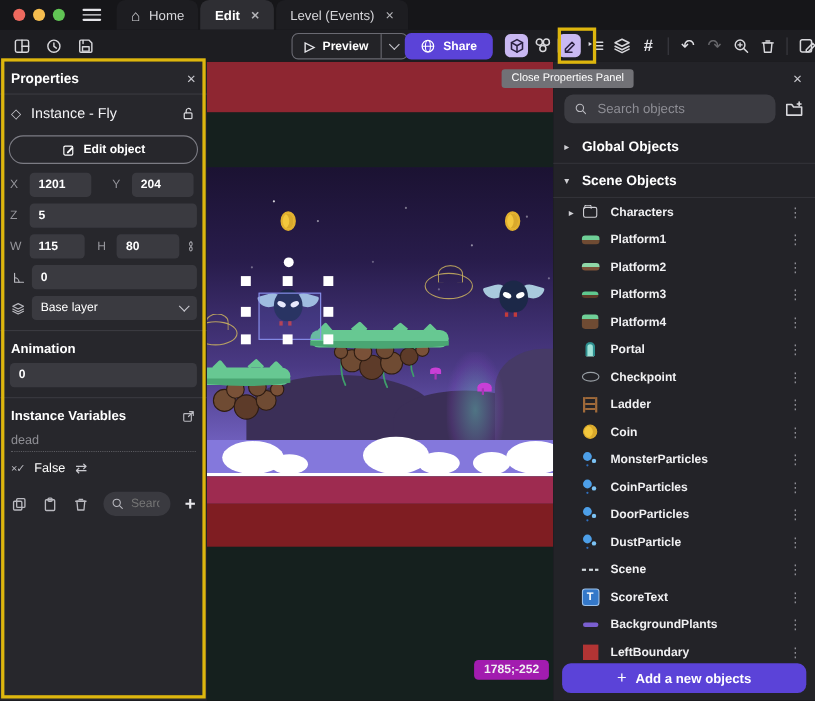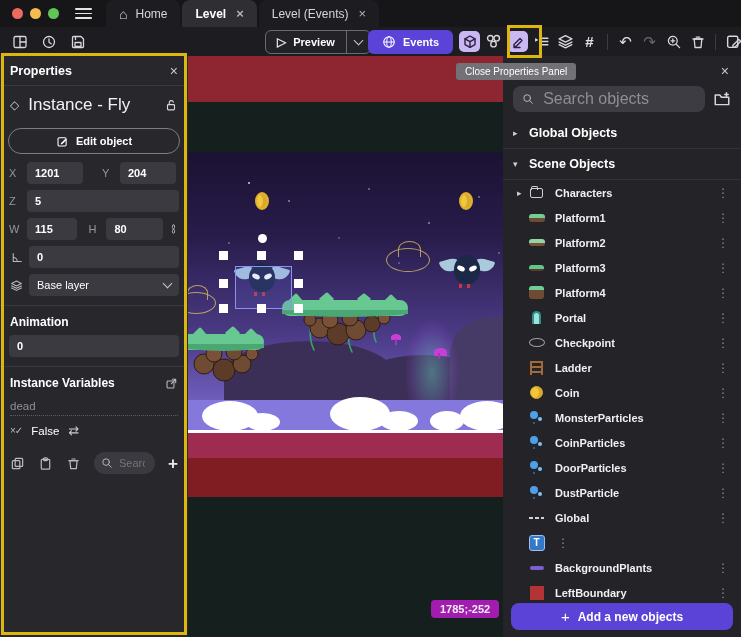--- a/index.html
+++ b/index.html
@@ -41,21 +41,21 @@
   .uglyph{font-size:15px;color:#e2e2e6;line-height:1;}
   
   .props{position:absolute;left:0;top:56px;width:188px;height:581px;background:#27272c;
          box-sizing:border-box;z-index:10;color:#eee;}
   .props-head{display:flex;align-items:center;justify-content:space-between;padding:8px 10px 7px 10px;
               border-bottom:1px solid #3a3a40;}
   .props-head .t{font-size:12.5px;font-weight:bold;color:#fff;}
   .xbtn{color:#c6c6cc;font-size:14px;line-height:1;cursor:pointer;}
   .inst-row{display:flex;align-items:center;gap:9px;padding:9px 10px;}
   .inst-row .dia{color:#c9c9cf;font-size:12px;}
-  .inst-row .nm{flex:1;font-size:17px;color:#f2f2f5;}
+  .inst-row .nm{flex:1;font-size:13px;color:#f2f2f5;}
   .edit-btn{margin:4px 8px 8px 8px;height:24px;border:1px solid #7c7c84;border-radius:13px;display:flex;
             align-items:center;justify-content:center;gap:7px;font-size:11px;font-weight:bold;color:#fff;cursor:pointer;}
   .frow{display:flex;align-items:center;gap:5px;margin:6px 9px;}
   .flab{width:13px;color:#96969c;font-size:11px;flex:none;}
   .ficon{width:15px;flex:none;display:flex;align-items:center;justify-content:center;}
   input.pf{background:#3a3a40;border:none;border-radius:4px;color:#fff;font-size:11px;font-weight:bold;
            height:22px;padding:0 8px;box-sizing:border-box;outline:none;min-width:0;font-family:"Liberation Sans",sans-serif;}
   .pf.half{width:56px;}
   .pf.grow{flex:1;}
   .sel{flex:1;height:22px;background:#3a3a40;border-radius:4px;display:flex;align-items:center;
@@ -74,21 +74,21 @@
   .var-tools .sbox input{background:transparent;border:none;outline:none;color:#cfcfd4;font-size:11px;width:26px;
                          font-family:"Liberation Sans",sans-serif;}
   .plus{color:#e8e8ec;font-size:17px;font-weight:bold;cursor:pointer;line-height:1;}
   
   .objects{position:absolute;left:503px;top:56px;width:238px;height:581px;background:#232328;z-index:10;color:#eee;}
   .obj-head{display:flex;align-items:center;justify-content:space-between;padding:8px 12px 4px 12px;}
   .obj-head .t{font-size:12.5px;font-weight:bold;color:#77777e;}
   .obj-search{display:flex;align-items:center;gap:8px;padding:4px 10px 6px 10px;}
   .obj-search .pill{flex:1;height:26px;background:#3c3c42;border-radius:8px;display:flex;align-items:center;
                     gap:7px;padding:0 9px;}
-  .obj-search input{background:transparent;border:none;outline:none;color:#e8e8ec;font-size:16px;width:100%;
+  .obj-search input{background:transparent;border:none;outline:none;color:#e8e8ec;font-size:12px;width:100%;
                     font-family:"Liberation Sans",sans-serif;}
   .obj-search input::placeholder{color:#8e8e95;}
   .grp{display:flex;align-items:center;gap:8px;padding:8px 10px;border-bottom:1px solid #323238;cursor:pointer;}
   .grp .ar{color:#cfcfd4;font-size:9px;width:8px;}
   .grp .t{font-size:12.5px;font-weight:bold;color:#fff;}
   .obj-list{position:relative;}
   .obj-item{display:flex;align-items:center;height:25px;padding:0 10px 0 14px;cursor:pointer;}
   .obj-arrow{width:11px;flex:none;color:#cfcfd4;font-size:9px;}
   .obj-arrow::after{content:"";}
   .obj-arrow[data-exp="true"]::after{content:"▸";}
@@ -279,21 +279,21 @@
   <div class="tabs">
 
       <div class="tab" data-active="false" data-tabicon="home" data-closable="false">
         <span class="tab-ic">⌂</span>
         <span class="tab-label">Home</span>
 
       </div>
 
       <div class="tab" data-active="true" data-closable="true">
 
-        <span class="tab-label">Level</span>
+        <span class="tab-label">Edit</span>
         <span class="tab-close">×</span>
       </div>
 
       <div class="tab" data-active="false" data-closable="true">
 
         <span class="tab-label">Level (Events)</span>
         <span class="tab-close">×</span>
       </div>
     </div>
 </div>
@@ -331,21 +331,21 @@
         <span class="chev"></span>
       </div>
   </div>
 
   <div class="share">
     <svg width="14" height="14" viewBox="0 0 16 16">
         <circle cx="8" cy="8" r="6" fill="none" stroke="#fff" stroke-width="1.3"></circle>
         <ellipse cx="8" cy="8" rx="2.6" ry="6" fill="none" stroke="#fff" stroke-width="1.1"></ellipse>
         <line x1="2" y1="8" x2="14" y2="8" stroke="#fff" stroke-width="1.1"></line>
       </svg>
-    <span>Events</span>
+    <span>Share</span>
   </div>
 
   <div class="tb-right">
     <div class="tbtn active">
       <svg width="16" height="16" viewBox="0 0 16 16">
           <path d="M8 2l5 2.8v5.8L8 13.4 3 10.6V4.8z" class="stk"></path>
           <path d="M3 4.8L8 7.6l5-2.8M8 7.6v5.8" class="stk"></path>
         </svg>
     </div>
     <div class="tbtn">
@@ -637,27 +637,28 @@
       <div class="obj-item">
         <span class="obj-arrow"></span>
         <span class="thumb" data-icon="particles"></span>
         <span class="obj-label">DustParticle</span>
         <span class="kebab">⋮</span>
       </div>
 
       <div class="obj-item">
         <span class="obj-arrow"></span>
         <span class="thumb" data-icon="clouds"></span>
-        <span class="obj-label">Global</span>
+        <span class="obj-label">Scene</span>
         <span class="kebab">⋮</span>
       </div>
 
       <div class="obj-item">
         <span class="obj-arrow"></span>
         <span class="thumb" data-icon="text"></span>
+        <span class="obj-label">ScoreText</span>
         <span class="kebab">⋮</span>
       </div>
 
       <div class="obj-item">
         <span class="obj-arrow"></span>
         <span class="thumb" data-icon="plants"></span>
         <span class="obj-label">BackgroundPlants</span>
         <span class="kebab">⋮</span>
       </div>
 

